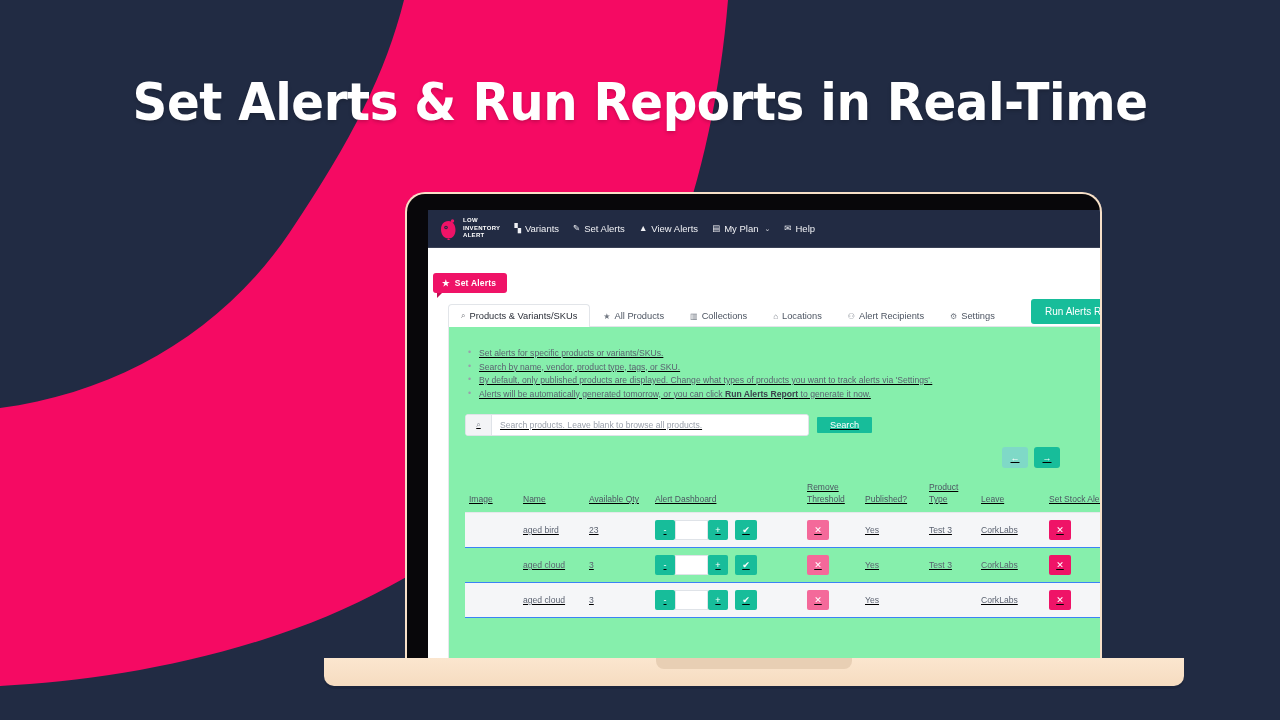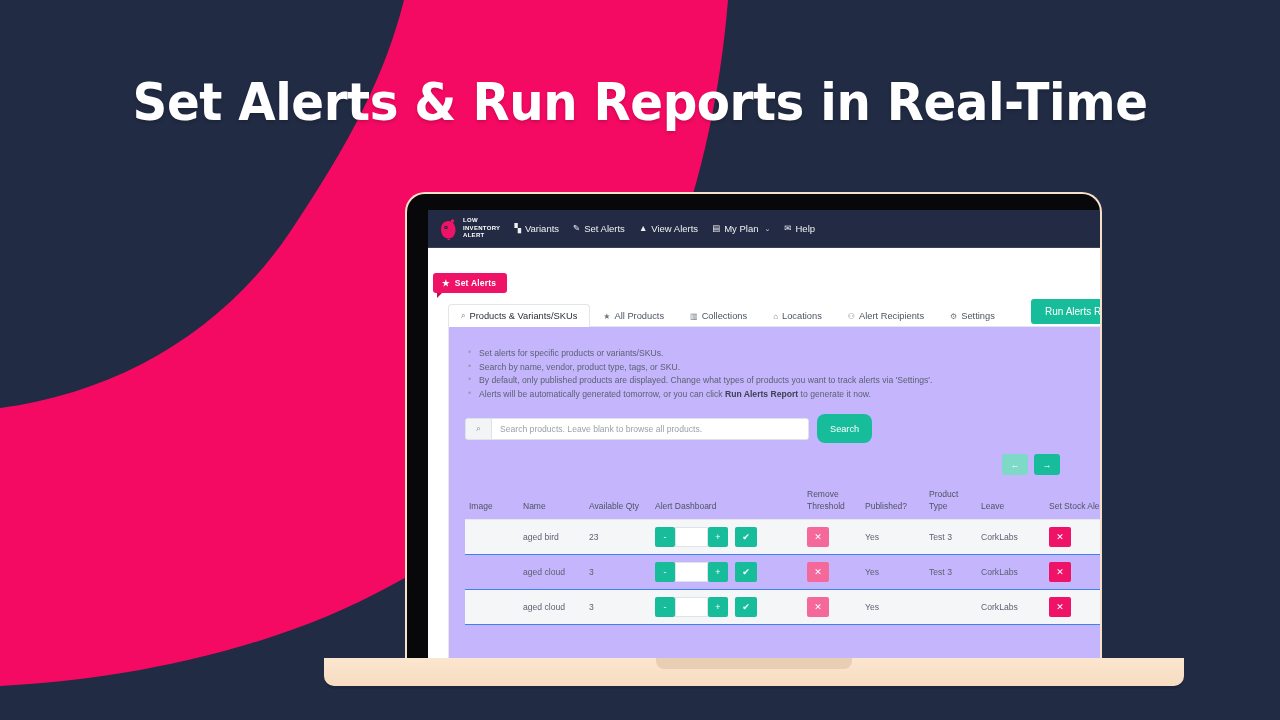--- a/index.html
+++ b/index.html
@@ -123,24 +123,25 @@
     position: absolute; right: -34px; top: -2px;
     background: #17bd9a; color: #fff;
     font-size: 10px; font-weight: 500;
     padding: 7px 14px; border-radius: 3px;
     white-space: nowrap; cursor: pointer; border: none;
   }
 
   
   .card {
     position: absolute; left: 20px; top: 79px; right: 0; bottom: 0;
-    background: #c4b5fd; border: 1px solid #e6e8ec;
+    background: #86efac; border: 1px solid #e6e8ec;
     border-top: none; border-right: none;
     border-radius: 0; padding: 20px 0 0 16px;
     overflow: hidden;
+    text-decoration: underline;
   }
   ul.tips { list-style: none; margin-bottom: 13px; }
   ul.tips li {
     font-size: 8.6px; color: #5b6270; line-height: 13.5px;
     padding-left: 14px; position: relative; white-space: nowrap;
   }
   ul.tips li::before {
     content: "•"; position: absolute; left: 3px; top: -1px;
     color: #9aa0ab; font-size: 9px;
   }
@@ -161,22 +162,22 @@
     font-size: 8px; color: #6d7480;
   }
   .searchbox input {
     flex: 1; border: none; outline: none;
     font-size: 8.6px; color: #2b2f38; padding: 0 8px;
     font-family: "Liberation Sans", sans-serif;
   }
   .searchbox input::placeholder { color: #9aa0ab; }
   .search-btn {
     background: #17bd9a; color: #fff; border: none;
-    font-size: 9.2px; padding: 0 13px; height: 29px;
-    border-radius: 8px; cursor: pointer;
+    font-size: 9.2px; padding: 0 13px; height: 16px;
+    border-radius: 1px; cursor: pointer;
     font-family: "Liberation Sans", sans-serif;
   }
 
   
   .pager { display: flex; gap: 6px; justify-content: flex-end;
            margin: 11px 44px 0 0; }
   .pgbtn {
     width: 26px; height: 21px; border-radius: 3px;
     display: flex; align-items: center; justify-content: center;
     color: #fff; font-size: 9px; cursor: pointer; border: none;

